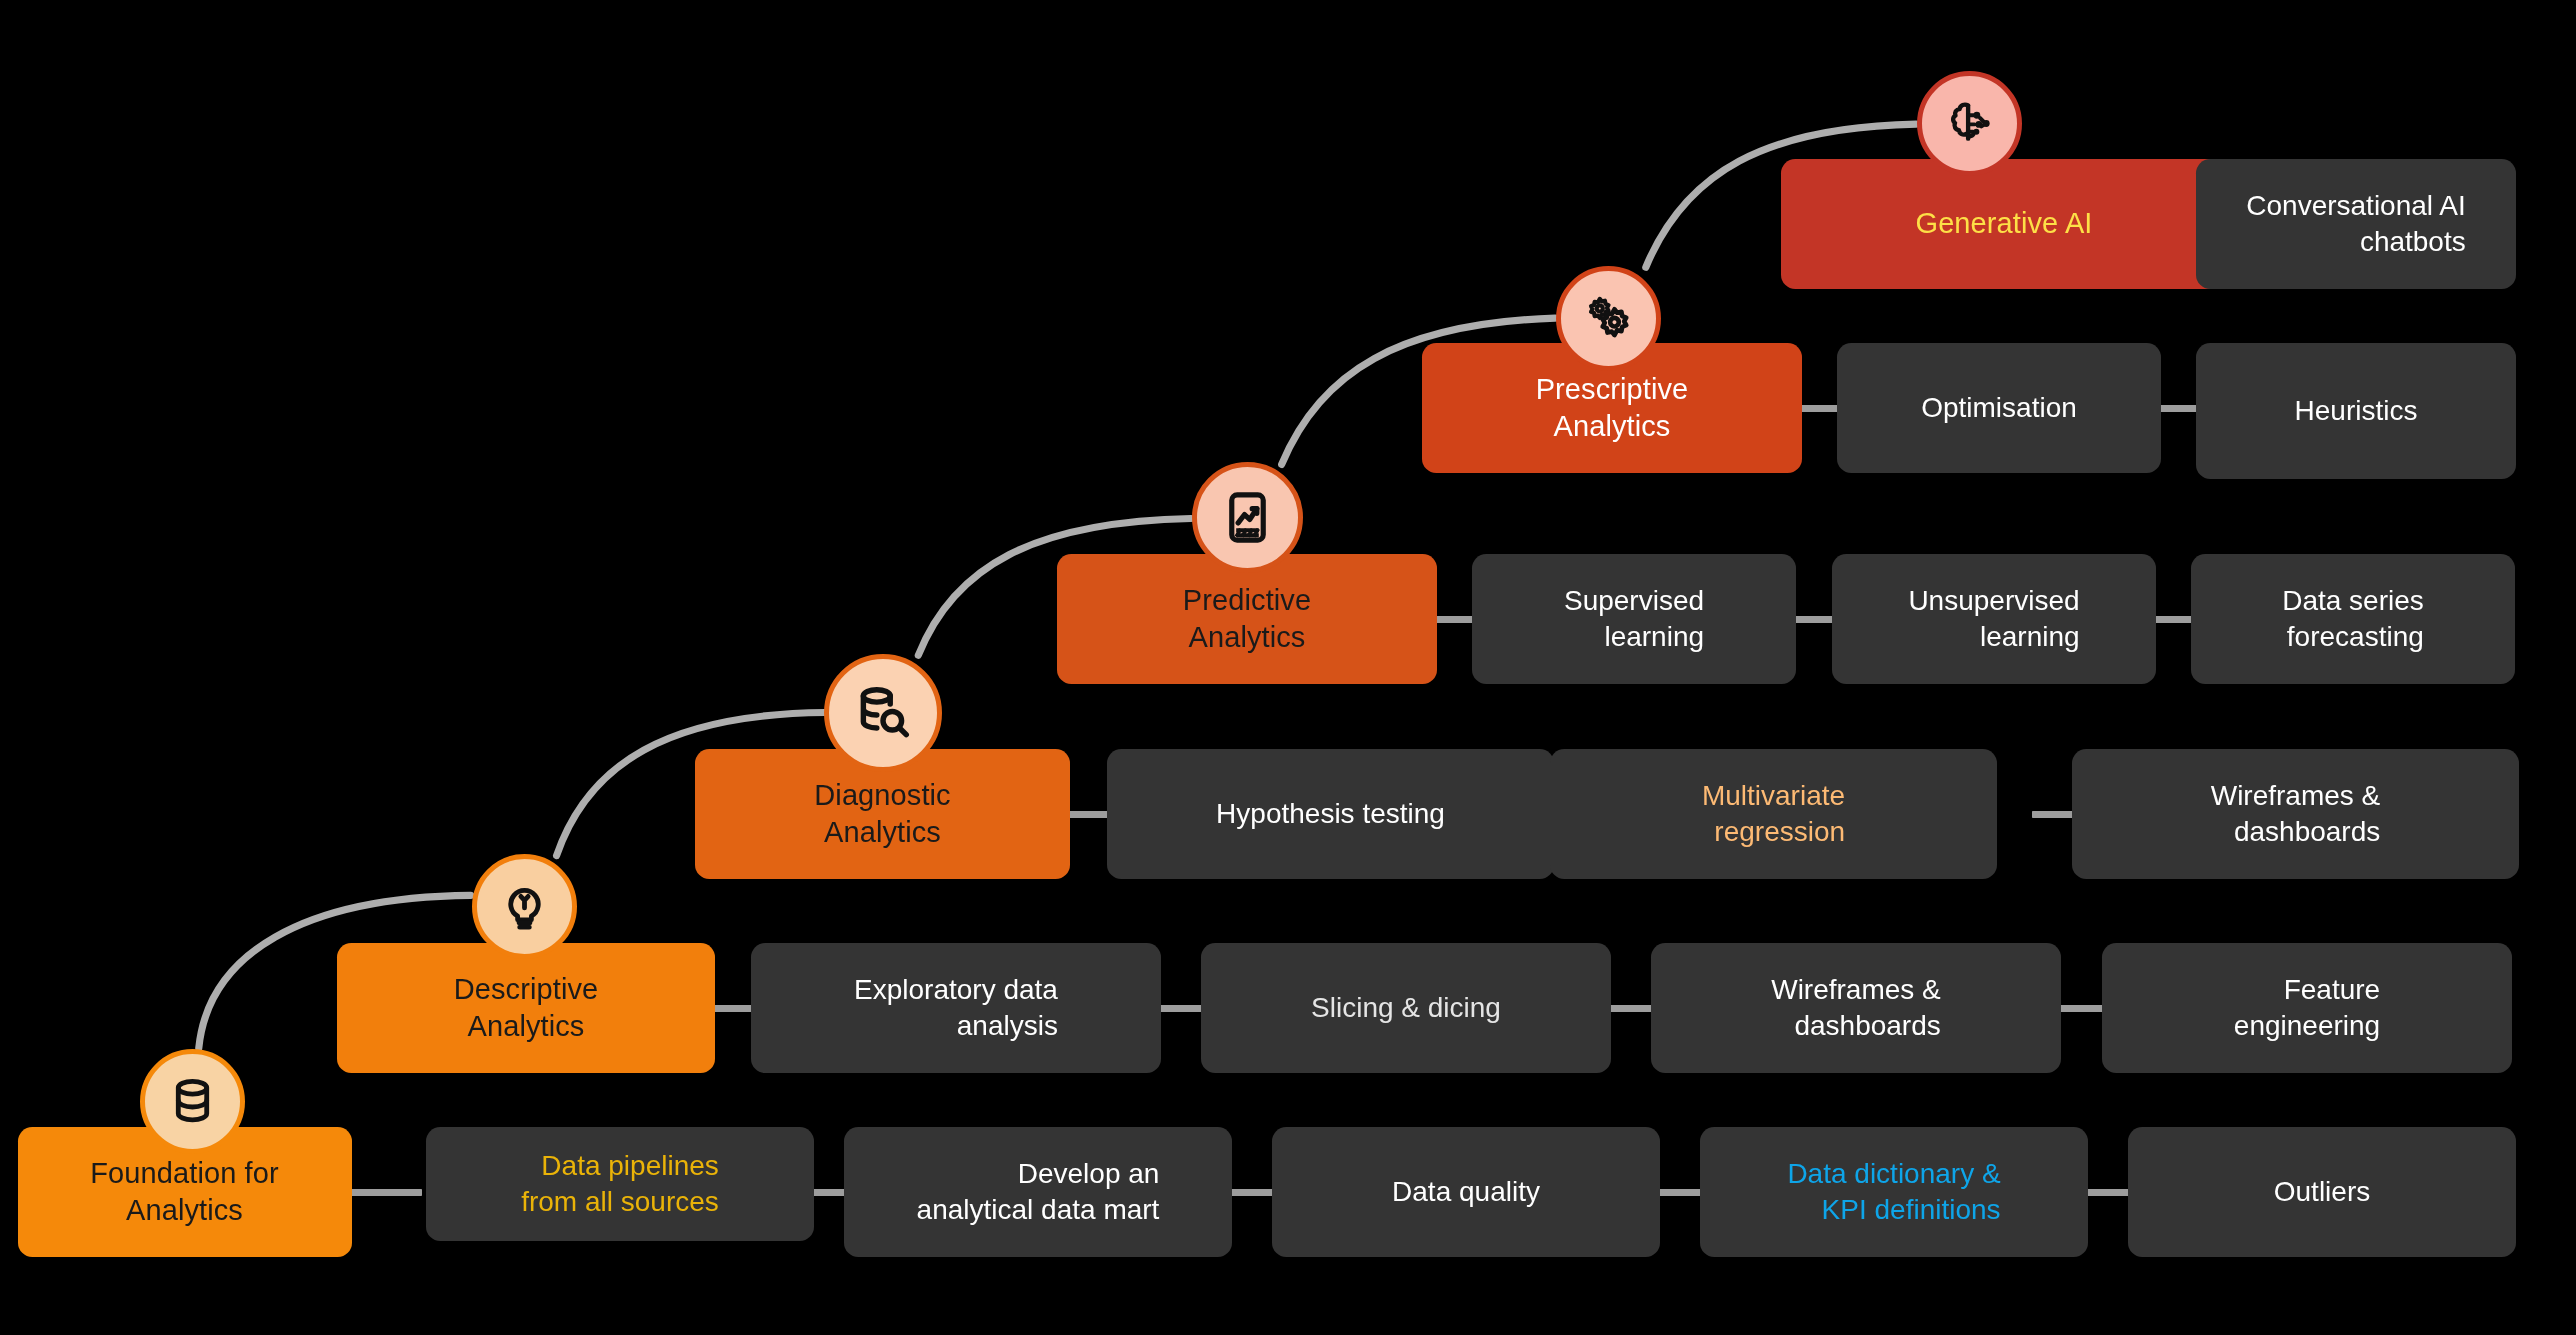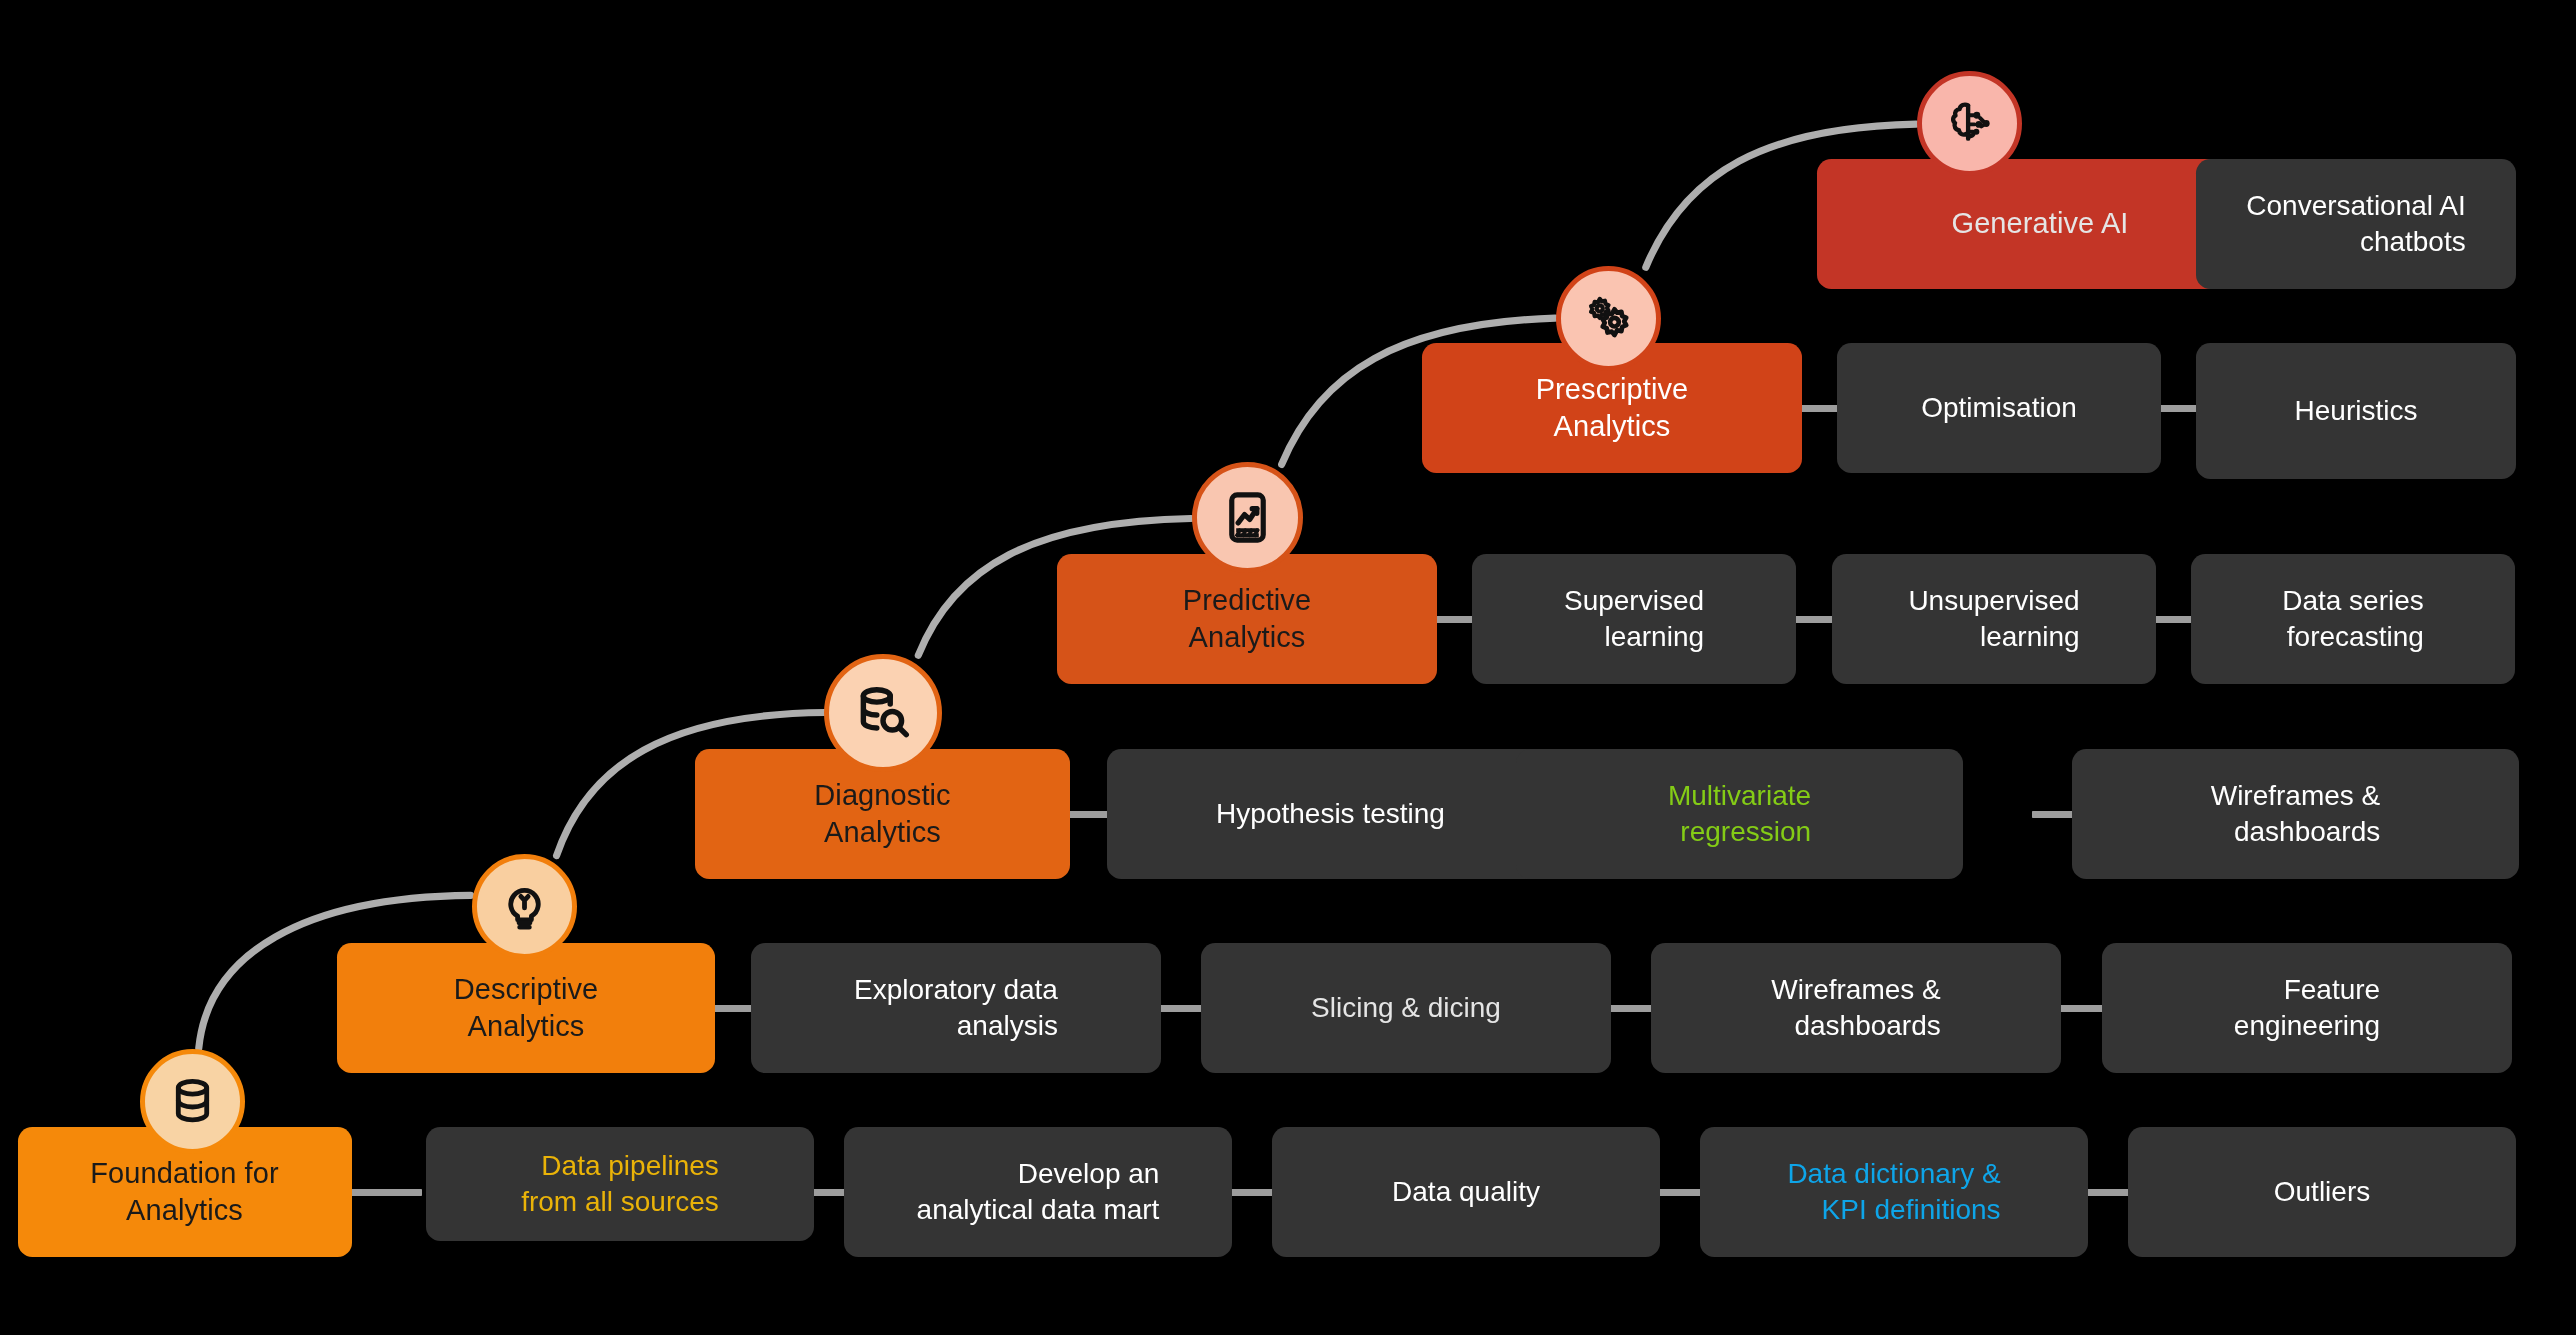--- a/index.html
+++ b/index.html
@@ -211,22 +211,22 @@
         <circle cx="15.6" cy="15" r="3.6" fill="none" stroke="#111" stroke-width="2.1" stroke-linecap="round" stroke-linejoin="round"></circle>
         <path d="M18.3 17.7L21 20.4" fill="none" stroke="#111" stroke-width="2.1" stroke-linecap="round" stroke-linejoin="round"></path>
       </svg>
     </div>
       <div class="sub-card" style="left:1107px; top:749px; width:447px; height:130px;
                background:#343434; color:#ffffff;">
         <span class="sub-text">
           <span class="txt-line">Hypothesis testing</span>
         </span>
       </div>
-      <div class="sub-card" style="left:1516px; top:749px; width:447px; height:130px;
-               background:#343434; color:#84cc16;">
+      <div class="sub-card" style="left:1550px; top:749px; width:447px; height:130px;
+               background:#343434; color:#fdba74;">
         <span class="sub-text">
           <span class="txt-line">Multivariate</span>
           <span class="txt-line">regression</span>
         </span>
       </div>
       <div class="sub-card" style="left:2072px; top:749px; width:447px; height:130px;
                background:#343434; color:#ffffff;">
         <span class="sub-text">
           <span class="txt-line">Wireframes &amp;</span>
           <span class="txt-line">dashboards</span>
@@ -302,21 +302,21 @@
         </span>
       </div>
       <div class="sub-card" style="left:2196px; top:343px; width:320px; height:136px;
                background:#343434; color:#ffffff;">
         <span class="sub-text">
           <span class="txt-line">Heuristics</span>
         </span>
       </div>
       <div class="link-bar" style="left:2153px; top:221px; width:48px;"></div>
       <div class="stage-card" style="left:1781px; top:159px; width:446px; height:130px;
-             background:#C33526; color:#e5e5e5;margin-left:36px;">
+             background:#C33526; color:#fde047;">
       <span>
           <span class="txt-line">Generative AI</span>
         </span>
     </div>
       <div class="node-circle" style="left:1917px; top:71px; width:105px; height:105px;
              background:#F9B6AB; border:5.6px solid #C33526;">
       <svg width="55" height="55" viewBox="0 0 24 24">
         <path d="M11.4 4.2c-1.5-1-3.5-.2-3.7 1.5-1.5.1-2.4 1.5-1.8 2.8-1.3.7-1.4 2.5-.2 3.3-.7 1.3.2 3 1.7 3.1.1 1.6 1.9 2.5 3.2 1.6.6 1.3 2.4 1.4 3.1.2" fill="none" stroke="#111" stroke-width="1.9" stroke-linecap="round" stroke-linejoin="round"></path>
         <path d="M11.4 4.2v14.4" fill="none" stroke="#111" stroke-width="1.9" stroke-linecap="round"></path>
         <path d="M11.4 8.4h2.4M11.4 12.4h2.8M11.4 15.6h2.2" fill="none" stroke="#111" stroke-width="1.7" stroke-linecap="round"></path>

